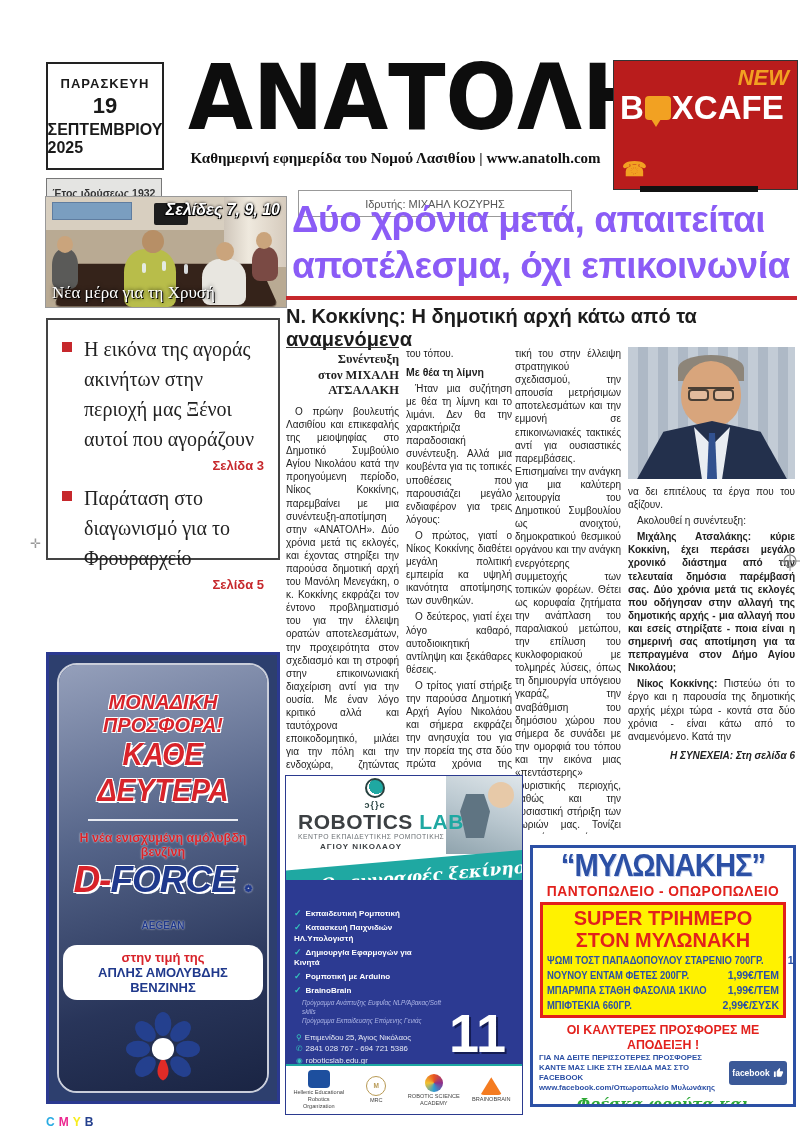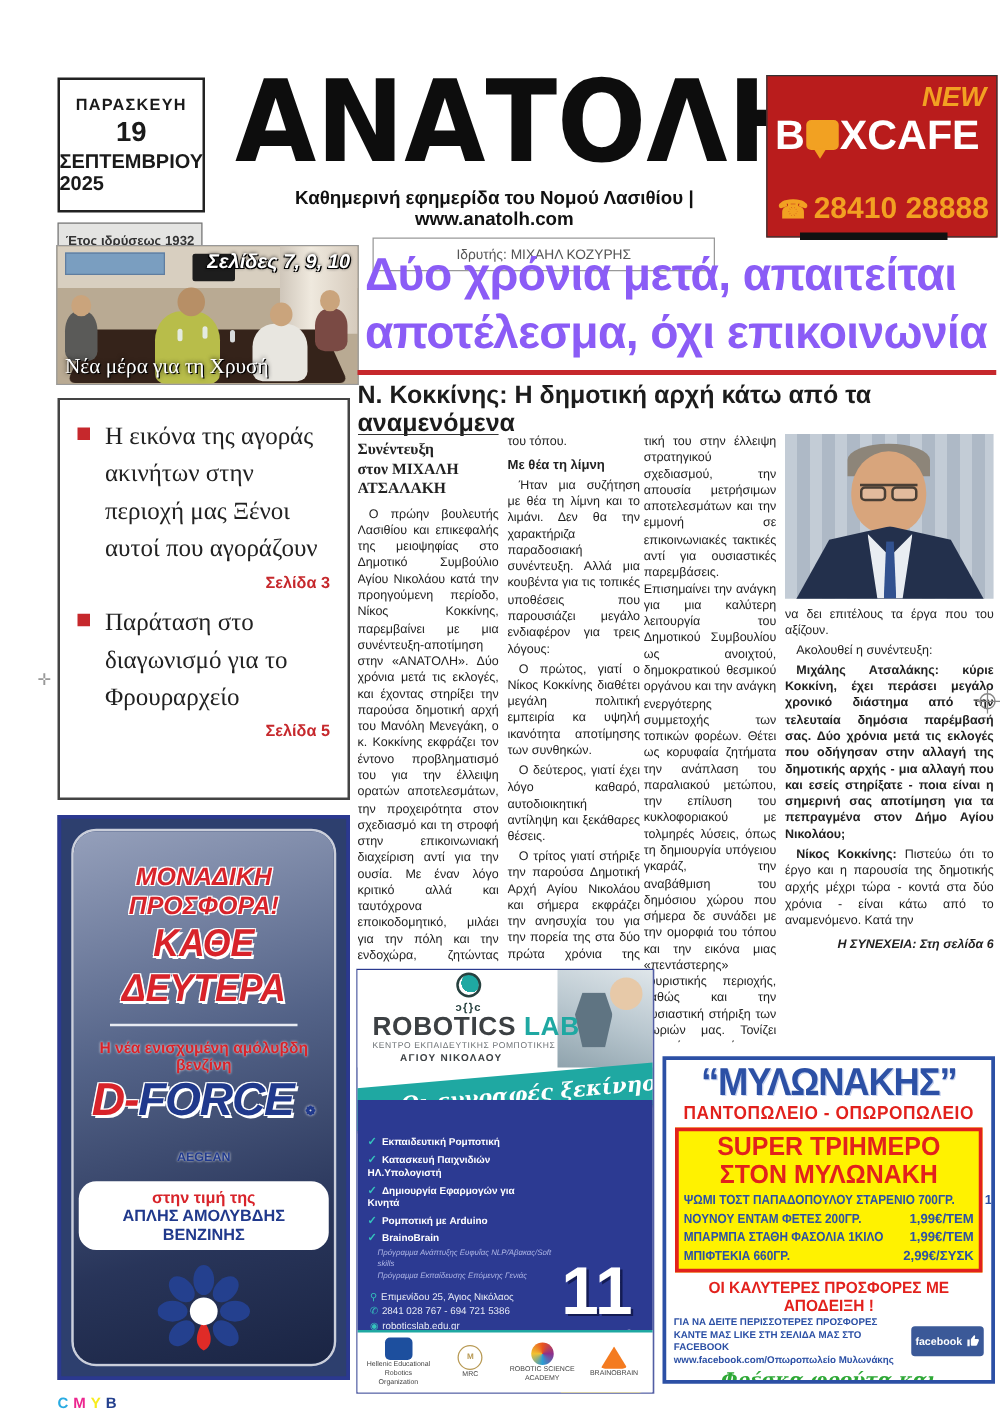--- a/index.html
+++ b/index.html
@@ -12,21 +12,21 @@
             display:flex;flex-direction:column;align-items:center;justify-content:center;gap:2px;}
   .date-box .dname{font-size:13px;font-weight:bold;letter-spacing:1px;}
   .date-box .dday{font-size:22px;font-weight:bold;}
   .date-box .dmy{font-size:16px;font-weight:bold;}
   .issue-box{left:46px;top:178px;width:114px;height:60px;border:1px solid #777;background:#e4e4e2;
              display:flex;flex-direction:column;align-items:center;justify-content:center;}
   .issue-box div{font-size:10.5px;font-weight:bold;color:#333;line-height:1.45;}
   .masthead{left:188px;top:52px;width:415px;text-align:center;}
   .mast-title{font-family:"DejaVu Sans",sans-serif;font-weight:bold;font-size:84px;line-height:1.0;
               letter-spacing:0px;transform:scaleY(1.08);transform-origin:top center;color:#0d0d0d;}
-  .mast-sub{margin-top:14px;font-size:15px;font-weight:bold;color:#111;}
+  .mast-sub{margin-top:14px;font-size:15px;font-weight:bold;color:#111;font-family:Liberation Serif, serif;}
   .founder-box{left:298px;top:190px;width:272px;height:25px;border:1px solid #999;
                display:flex;align-items:center;justify-content:center;font-size:11px;color:#555;}
   .boxcafe{left:613px;top:60px;width:183px;height:128px;border:1px solid #333;background:#b91c1c;
            overflow:hidden;}
   .bc-new{position:absolute;top:4px;right:8px;font-size:22px;font-weight:bold;font-style:italic;color:#f2a122;}
   .bc-name{position:absolute;top:28px;left:6px;font-size:33px;font-weight:bold;color:#ffffff;letter-spacing:0px;white-space:nowrap;}
   .bc-box-o{display:inline-block;width:26px;height:24px;background:#f2a122;border-radius:4px;position:relative;top:1px;margin:0 1px;}
   .bc-box-o:after{content:"";position:absolute;left:6px;bottom:-7px;border-left:5px solid transparent;
                   border-right:5px solid transparent;border-top:8px solid #f2a122;}
   .bc-phone{position:absolute;bottom:8px;left:8px;font-size:24px;font-weight:bold;color:#f2a122;display:flex;align-items:center;gap:4px;}
@@ -46,32 +46,32 @@
   .lp-bottle{position:absolute;width:4px;height:10px;background:#e9eef2;border-radius:2px;opacity:.9;}
   .lp-pages{position:absolute;top:4px;right:6px;font-size:16px;font-weight:bold;font-style:italic;color:#fff;
             text-shadow:0 0 3px #000,1px 1px 0 #000,-1px 1px 0 #000;}
   .lp-caption{position:absolute;bottom:4px;left:6px;font-size:17px;color:#fff;font-family:"Liberation Serif",serif;
               text-shadow:0 0 4px #000,1px 1px 0 #000;}
   .headline{left:292px;top:197px;width:505px;font-size:37px;font-weight:bold;line-height:1.25;color:#8b5cf6;letter-spacing:-0.5px;}
   .red-rule{left:286px;top:296px;width:511px;height:4px;background:#c6282c;}
   .subhead{left:286px;top:305px;width:511px;font-size:20px;font-weight:bold;color:#1c1c1c;}
 
   
-  .index-box{left:46px;top:318px;width:234px;height:322px;border:2px solid #444;padding:14px 10px 0 10px;box-sizing:border-box;
+  .index-box{left:46px;top:318px;width:234px;height:242px;border:2px solid #444;padding:14px 10px 0 10px;box-sizing:border-box;
              font-family:"Liberation Serif",serif;}
   .ix-item{position:relative;padding-left:26px;margin-bottom:4px;}
   .ix-bullet{position:absolute;left:4px;top:8px;width:10px;height:10px;background:#c6282c;}
   .ix-lines{font-size:20px;line-height:1.5;color:#222;}
   .ix-page{text-align:right;font-size:13px;font-weight:bold;color:#c6282c;font-family:"Liberation Sans",sans-serif;margin:2px 4px 10px 0;}
 
   
   .col{position:absolute;top:347px;font-size:10px;line-height:1.31;text-align:justify;color:#222;overflow:hidden;}
   .col p{margin:0 0 3px 0;text-indent:9px;}
   .col p.noindent{text-indent:0;}
-  .kicker{border-top:1.5px solid #333;text-align:left;font-family:"Liberation Serif",serif;
+  .kicker{border-top:1.5px solid #333;text-align:right;font-family:"Liberation Serif",serif;
           font-weight:bold;font-size:12.5px;padding:4px 0 6px 0;text-indent:0;line-height:1.25;}
   .col h4{margin:6px 0 2px 0;font-size:10.5px;text-align:left;}
   .c1{left:286px;width:113px;height:425px;}
   .c2{left:406px;width:106px;height:425px;}
   .c3{left:515px;width:106px;height:487px;}
   .c4{left:628px;width:167px;height:470px;}
   .portrait{width:167px;height:132px;position:relative;overflow:hidden;margin-bottom:6px;
             background:repeating-linear-gradient(90deg,#c3ccd6 0 10px,#aeb9c6 10px 20px);}
   .pt-head{position:absolute;left:53px;top:14px;width:60px;height:66px;background:#d8a57c;border-radius:50% 50% 46% 46%;}
   .pt-hair{position:absolute;left:50px;top:8px;width:66px;height:26px;background:#8d8579;border-radius:50% 50% 0 0;}
@@ -207,21 +207,20 @@
 
   <div class="abs founder-box">
     <span>Ιδρυτής: ΜΙΧΑΗΛ ΚΟΖΥΡΗΣ</span>
   </div>
 
   <div class="abs boxcafe">
     <div class="bc-new">NEW</div>
     <div class="bc-name"><span>B</span><span class="bc-box-o"></span><span>XCAFE</span></div>
     <div class="bc-phone">
       <span class="ph-ic">☎</span>
-      <span>28410 28888</span>
     </div>
   </div>
   <div class="abs bc-underbar"></div>
 
   <div class="abs lead-photo">
     <div class="lp-wall"></div>
     <div class="lp-screen"></div>
     <div class="lp-tv"></div>
     <div class="lp-window"></div>
     <div class="lp-table"></div>

